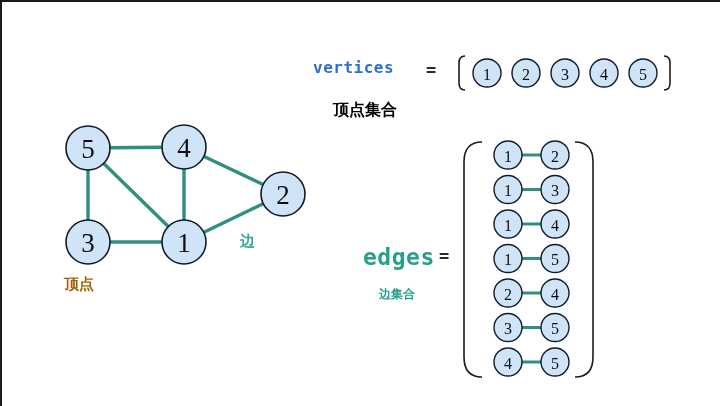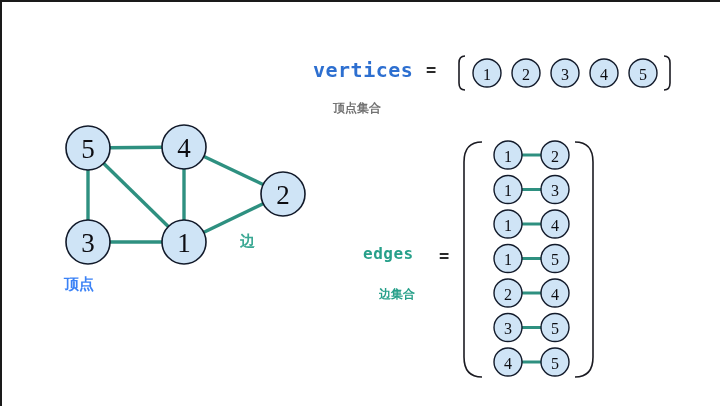--- a/index.html
+++ b/index.html
@@ -29,42 +29,42 @@
 
   
   .mono-label {
     font-family: "DejaVu Sans Mono", monospace;
     font-weight: bold;
     letter-spacing: 0.5px;
   }
   .label-vertices {
     left: 311px;
     top: 56px;
-    font-size: 20px;
+    font-size: 16px;
     color: #2d6fd0;
   }
   .eq-vertices {
     left: 424px;
     top: 58px;
     font-size: 17px;
     color: #2a2a2a;
     font-family: "DejaVu Sans Mono", monospace;
     font-weight: bold;
   }
   .label-vertices-cn {
     left: 331px;
     top: 98px;
-    font-size: 12px;
-    font-weight: bold;
-    color: #737373;
+    font-size: 16px;
+    font-weight: bold;
+    color: #000000;
   }
   .label-edges {
     left: 361px;
     top: 242px;
-    font-size: 16px;
+    font-size: 23px;
     color: #27a08a;
   }
   .eq-edges {
     left: 437px;
     top: 244px;
     font-size: 17px;
     color: #2a2a2a;
     font-family: "DejaVu Sans Mono", monospace;
     font-weight: bold;
   }
@@ -73,21 +73,21 @@
     top: 284px;
     font-size: 12px;
     font-weight: bold;
     color: #27a08a;
   }
   .label-vertex-cn {
     left: 62px;
     top: 273px;
     font-size: 15px;
     font-weight: bold;
-    color: #3b82f6;
+    color: #a16207;
   }
   .label-edge-cn {
     left: 238px;
     top: 230px;
     font-size: 15px;
     font-weight: bold;
     color: #3aa893;
   }
   .watermark {
     left: 578px;

